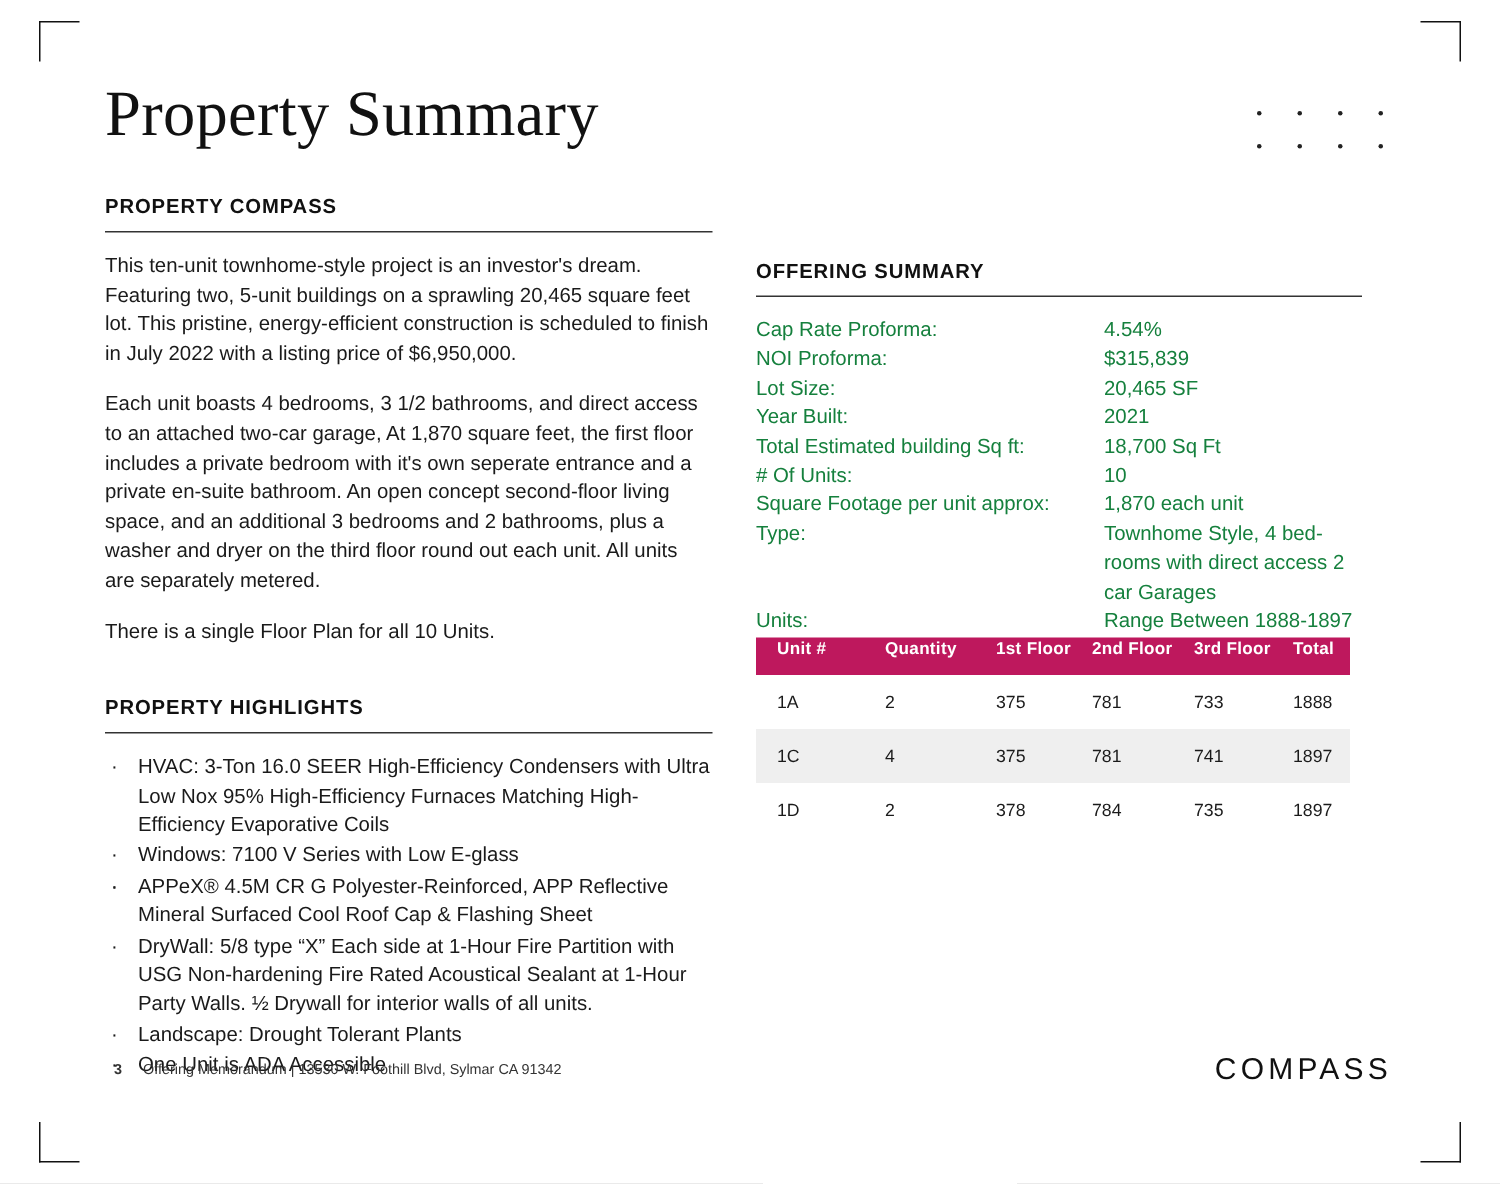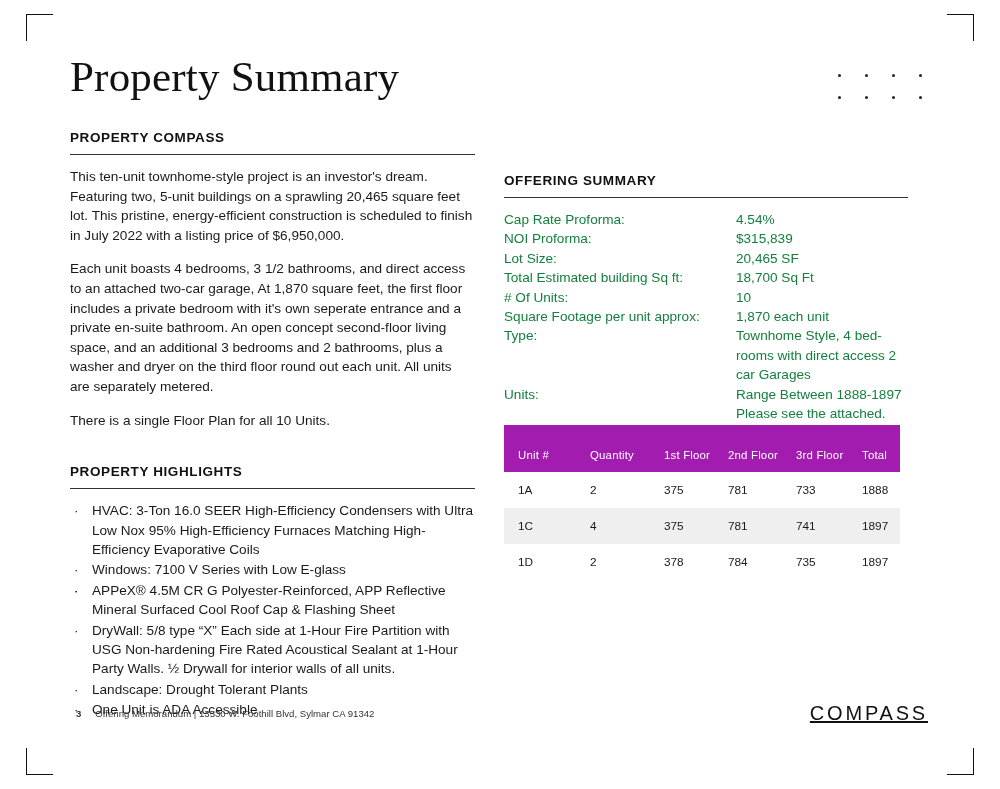--- a/index.html
+++ b/index.html
@@ -126,25 +126,25 @@
   .unit-table {
     position: absolute;
     left: 504px;
     top: 425px;
     width: 396px;
     border-collapse: collapse;
     font-size: 11.6px;
     color: #1a1a1a;
   }
   .unit-table thead th {
-    background: #a21caf;
+    background: #be185d;
     color: #ffffff;
     text-align: left;
-    font-weight: normal;
-    padding: 24px 0 11px 0;
+    font-weight: bold;
+    padding: 2px 0 11px 0;
     font-size: 11.4px;
     letter-spacing: 0.2px;
   }
   .unit-table tbody td {
     padding: 11px 0 11px 0;
     font-size: 11.8px;
   }
   .unit-table tbody tr:nth-child(even) {
     background: #efefef;
   }
@@ -170,21 +170,20 @@
     font-size: 9.6px;
   }
   .brand {
     position: absolute;
     right: 72px;
     bottom: 64px;
     font-family: "Liberation Sans", sans-serif;
     font-size: 20px;
     letter-spacing: 2.8px;
     color: #111;
-    text-decoration: underline;
   }
 </style>
 </head>
 <body>
 
 <div class="page">
 
   <div class="crop tl"></div>
   <div class="crop tr"></div>
   <div class="crop bl"></div>
@@ -235,20 +234,24 @@
         <div class="sum-label">Cap Rate Proforma:</div>
         <div class="sum-value">4.54%</div>
       </div>
       <div class="sum-row">
         <div class="sum-label">NOI Proforma:</div>
         <div class="sum-value">$315,839</div>
       </div>
       <div class="sum-row">
         <div class="sum-label">Lot Size:</div>
         <div class="sum-value">20,465 SF</div>
+      </div>
+      <div class="sum-row">
+        <div class="sum-label">Year Built:</div>
+        <div class="sum-value">2021</div>
       </div>
       <div class="sum-row">
         <div class="sum-label">Total Estimated building Sq ft:</div>
         <div class="sum-value">18,700 Sq Ft</div>
       </div>
       <div class="sum-row">
         <div class="sum-label"># Of Units:</div>
         <div class="sum-value">10</div>
       </div>
       <div class="sum-row">

